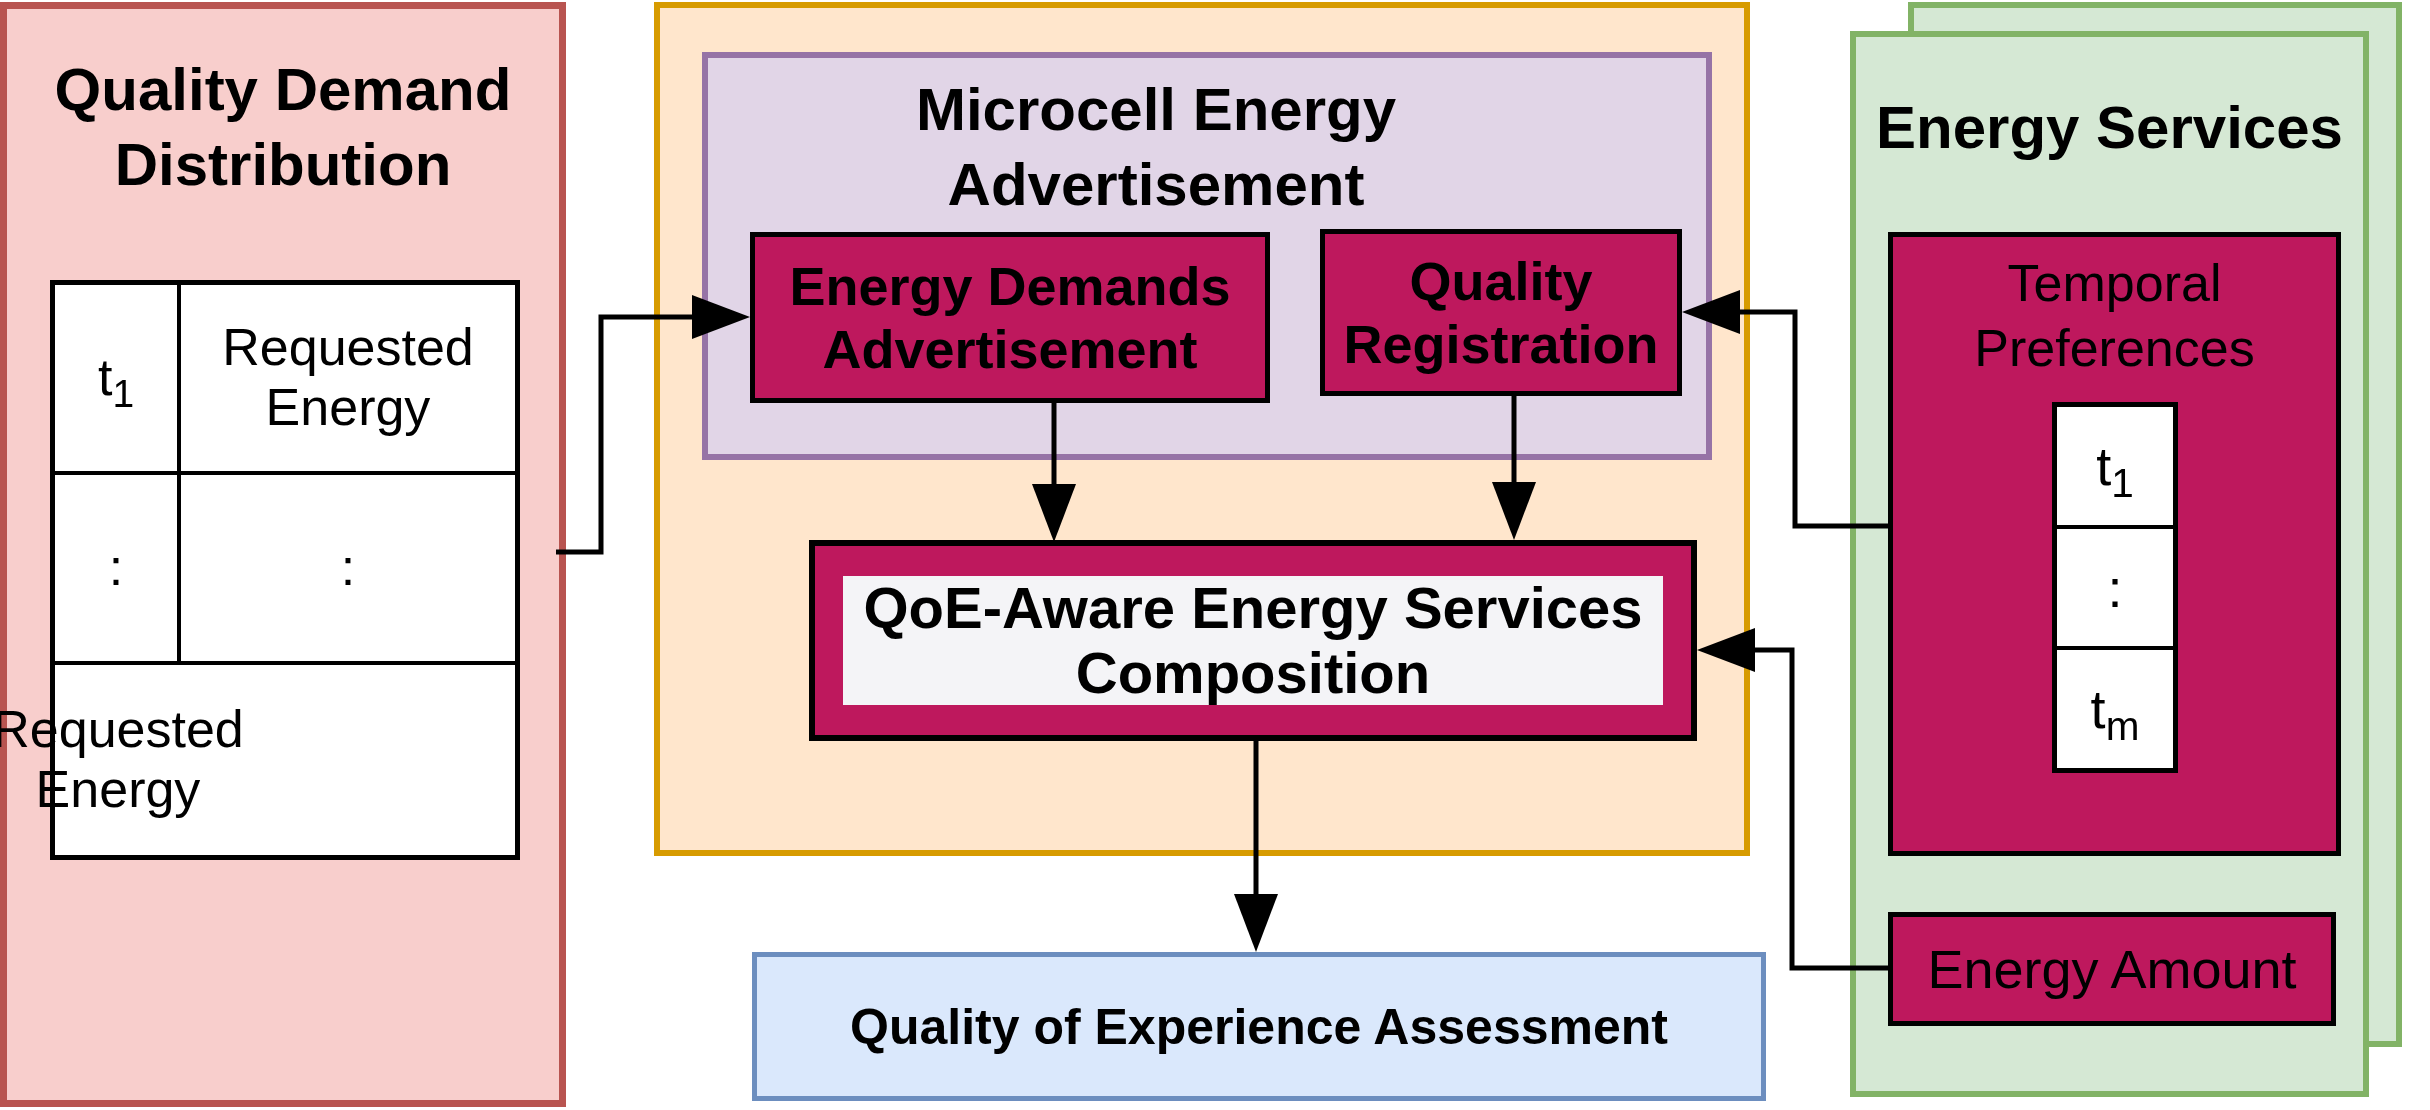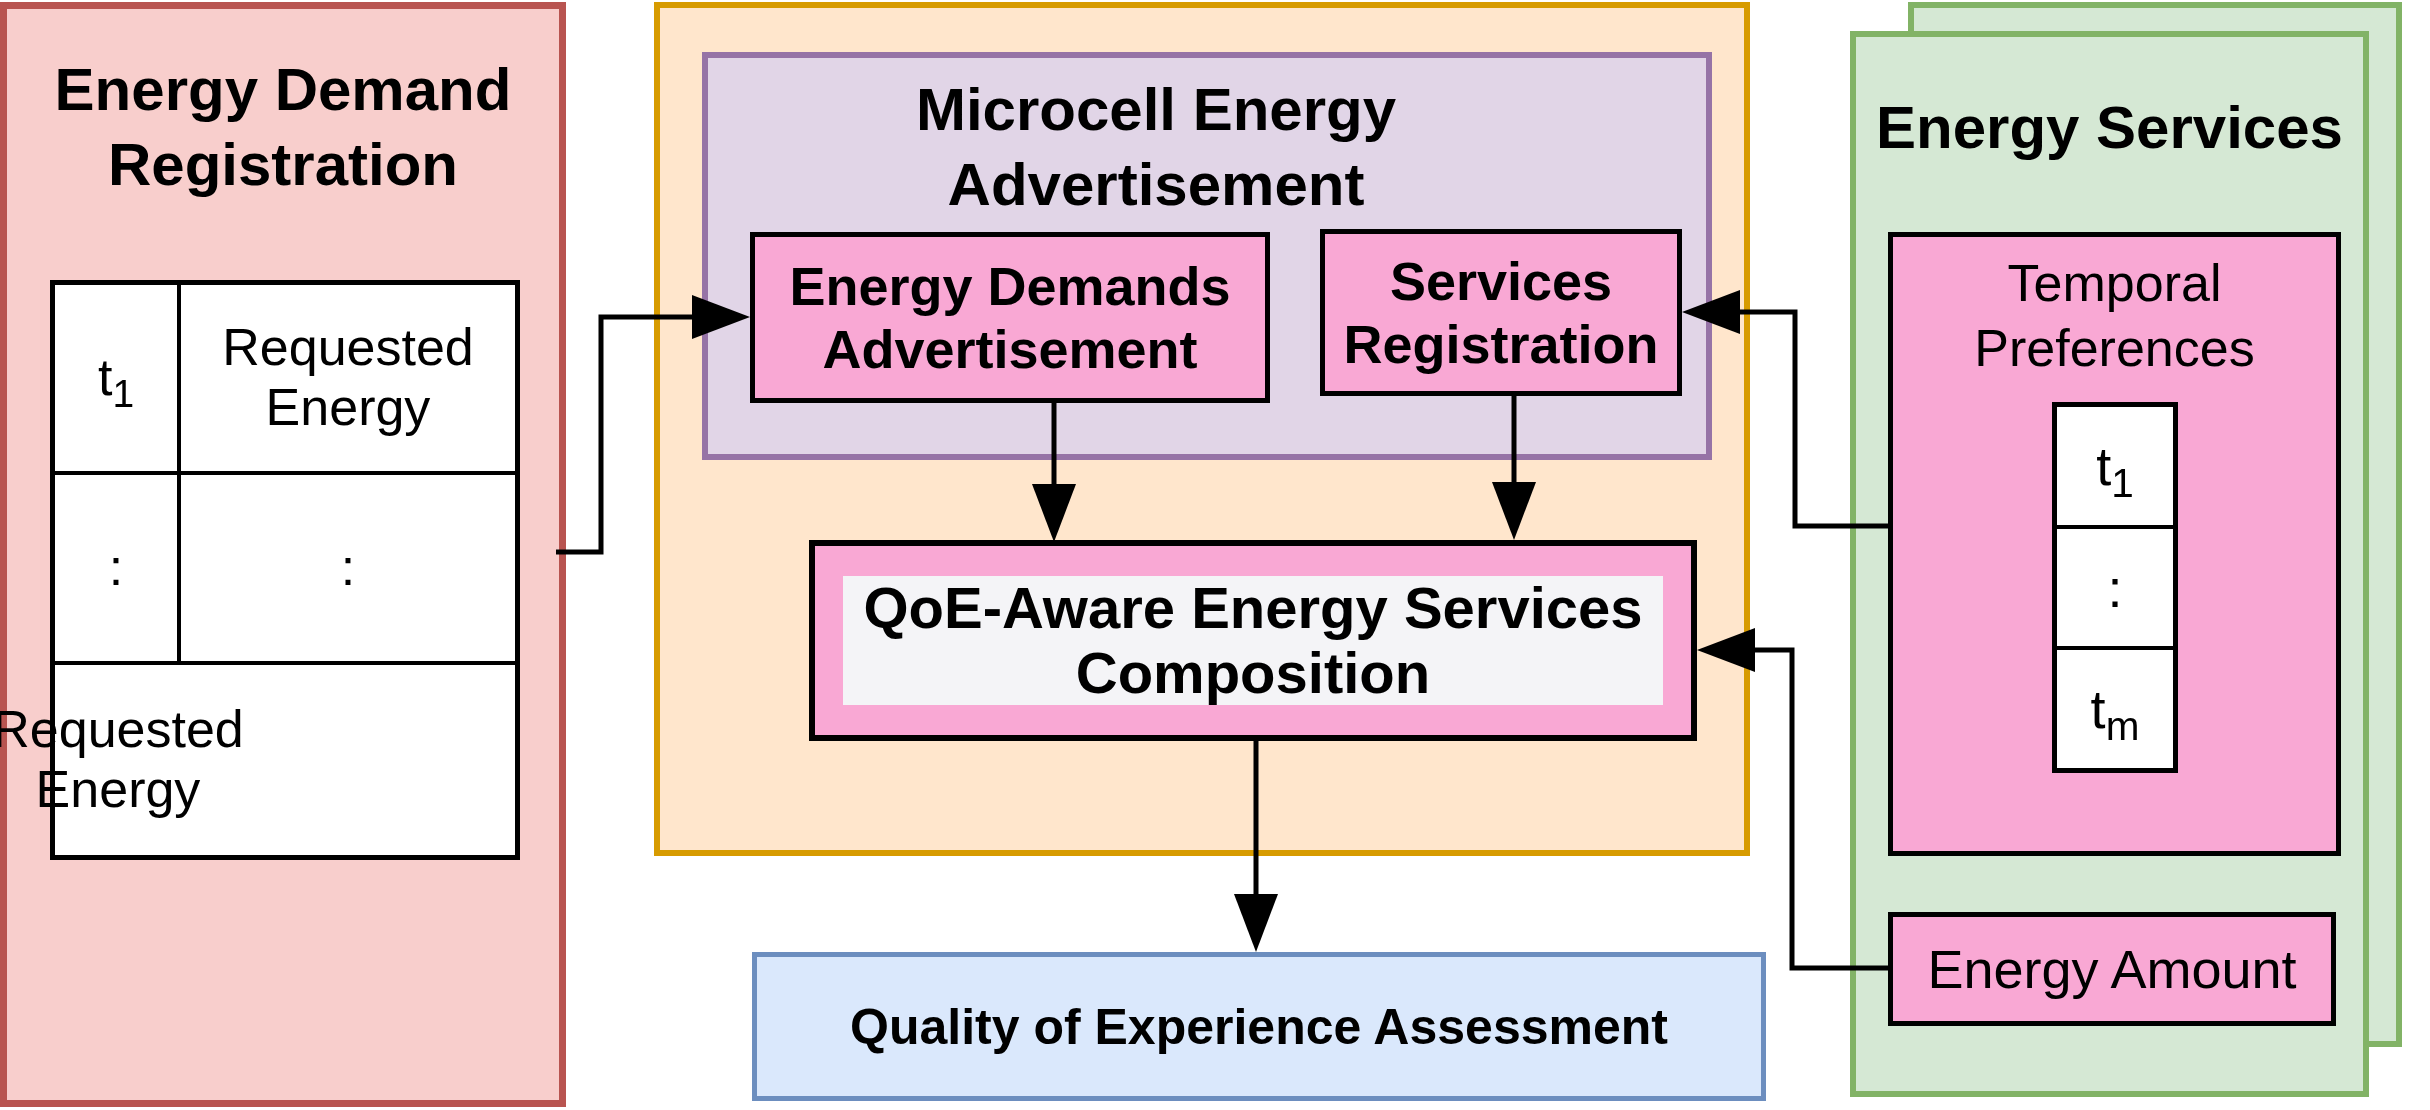--- a/index.html
+++ b/index.html
@@ -16,21 +16,21 @@
     background:#ffffff;
     font-family:"Liberation Sans","DejaVu Sans",sans-serif;
     color:var(--ink);
   }
   .abs{position:absolute; box-sizing:border-box;}
   .panel{border-style:solid;}
   .panel.pink{background:var(--pink-fill); border:7px solid var(--pink-border);}
   .panel.orange{background:var(--orange-fill); border:6px solid var(--orange-border);}
   .panel.purple{background:var(--purple-fill); border:6px solid var(--purple-border);}
   .panel.green{background:var(--green-fill); border:6px solid var(--green-border);}
-  .whitebox{background:#f9a8d4; border:5px solid var(--ink); display:flex; align-items:center; justify-content:center; text-align:center;}
+  .whitebox{background:#be185d; border:5px solid var(--ink); display:flex; align-items:center; justify-content:center; text-align:center;}
   .panel-title{font-weight:bold; font-size:60px; line-height:1.25; text-align:center;}
   .box-label{font-weight:bold; font-size:54px; line-height:1.16;}
   .plain{font-weight:normal;}
   sub{font-size:.75em; vertical-align:-0.3em; line-height:0;}
 
   
   .dtable{background:#ffffff; border:5px solid var(--ink); display:grid;
           grid-template-columns:126px 1fr; grid-template-rows:1fr 1fr 1fr;}
   .dtable .cell{display:flex; align-items:center; justify-content:center; text-align:center;
                 font-size:52px; line-height:1.15; border:0 solid var(--ink);}
@@ -74,33 +74,33 @@
 
   <div class="abs whitebox plain" style="left:1888px; top:912px; width:448px; height:114px; font-size:54px;">Energy Amount</div>
 
   <div class="abs panel orange" style="left:654px; top:2px; width:1096px; height:854px;"></div>
 
   <div class="abs panel purple" style="left:702px; top:52px; width:1010px; height:408px;"></div>
   <div class="abs panel-title" style="left:702px; top:72px; width:908px;">Microcell Energy Advertisement</div>
 
   <div class="abs whitebox box-label" style="left:750px; top:232px; width:520px; height:171px; padding:0 14px;">Energy Demands Advertisement</div>
 
-  <div class="abs whitebox box-label" style="left:1320px; top:229px; width:362px; height:167px; padding:0 8px;">Services Registration</div>
+  <div class="abs whitebox box-label" style="left:1320px; top:229px; width:362px; height:167px; padding:0 8px;">Quality Registration</div>
 
   <div class="abs" style="left:752px; top:952px; width:1014px; height:149px; background:var(--blue-fill);
               border:5px solid var(--blue-border); display:flex; align-items:center; justify-content:center;">
     <span class="box-label" style="font-size:50px;">Quality of Experience Assessment</span>
   </div>
 
   <div class="abs whitebox" style="left:809px; top:540px; width:888px; height:201px; border-width:6px;">
     <span class="qoe-line box-label" style="font-size:58px; line-height:1.12; max-width:800px;">QoE-Aware Energy Services Composition</span>
   </div>
 
   <div class="abs panel pink" style="left:0px; top:2px; width:566px; height:1105px;"></div>
-  <div class="abs panel-title" style="left:23px; top:52px; width:520px;">Energy Demand Registration</div>
+  <div class="abs panel-title" style="left:23px; top:52px; width:520px;">Quality Demand Distribution</div>
 
   <div class="abs dtable" style="left:50px; top:280px; width:470px; height:580px;">
     <div class="cell c-time r0">
         <span><span>t</span><sub>1</sub></span>
       </div>
     <div class="cell r0">
         <span style="max-width:330px;">Requested Energy</span>
       </div>
     <div class="cell c-time r1">
         <span><span>:</span><sub></sub></span>

